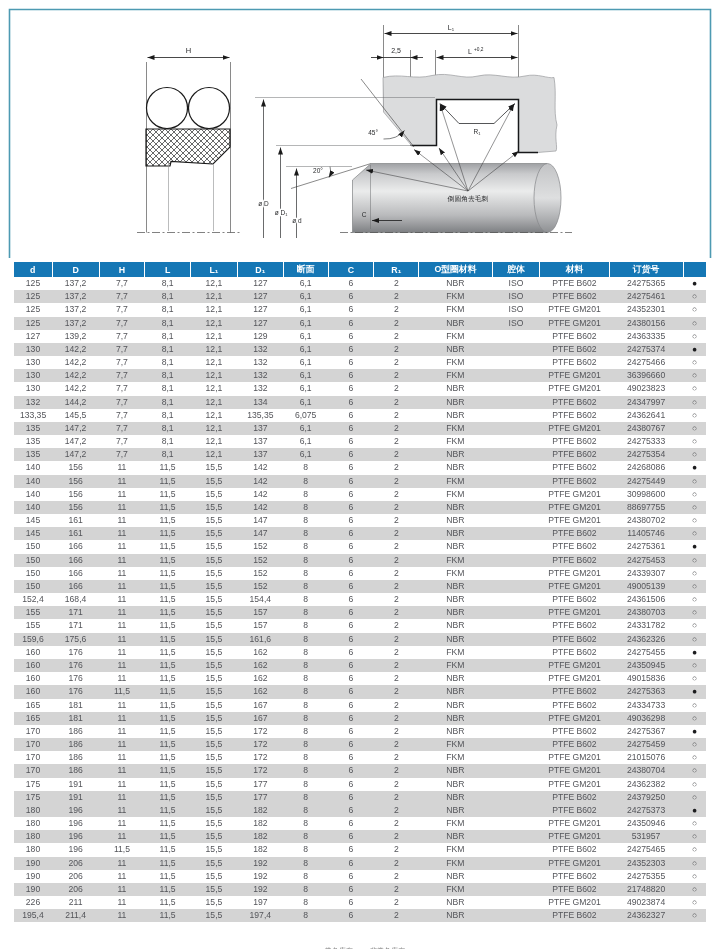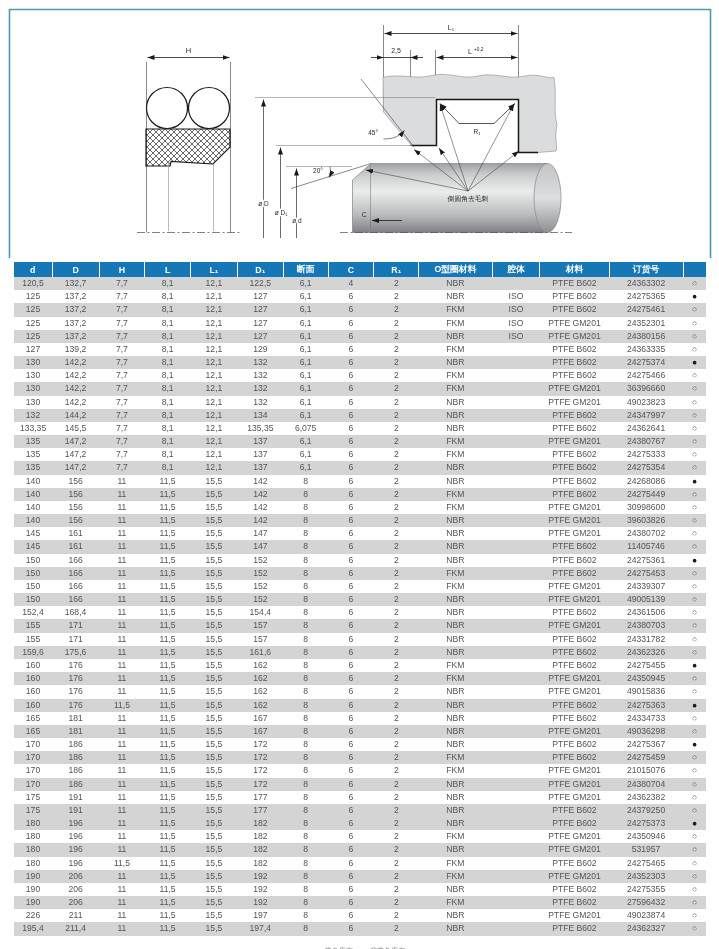--- a/index.html
+++ b/index.html
@@ -170,36 +170,20 @@
           <th>C</th>
           <th>R₁</th>
           <th>O型圈材料</th>
           <th>腔体</th>
           <th>材料</th>
           <th>订货号</th>
           <th></th>
         </tr>
       </thead>
     <tbody>
-        <tr class="g">
-          <td>120,5</td>
-          <td>132,7</td>
-          <td>7,7</td>
-          <td>8,1</td>
-          <td>12,1</td>
-          <td>122,5</td>
-          <td>6,1</td>
-          <td>4</td>
-          <td>2</td>
-          <td>NBR</td>
-          <td></td>
-          <td>PTFE B602</td>
-          <td>24363302</td>
-          <td class="dot">○</td>
-        </tr>
         <tr>
           <td>125</td>
           <td>137,2</td>
           <td>7,7</td>
           <td>8,1</td>
           <td>12,1</td>
           <td>127</td>
           <td>6,1</td>
           <td>6</td>
           <td>2</td>
@@ -471,21 +455,21 @@
           <td>11</td>
           <td>11,5</td>
           <td>15,5</td>
           <td>142</td>
           <td>8</td>
           <td>6</td>
           <td>2</td>
           <td>NBR</td>
           <td></td>
           <td>PTFE GM201</td>
-          <td>39603826</td>
+          <td>88697755</td>
           <td class="dot">○</td>
         </tr>
         <tr>
           <td>145</td>
           <td>161</td>
           <td>11</td>
           <td>11,5</td>
           <td>15,5</td>
           <td>147</td>
           <td>8</td>
@@ -935,21 +919,21 @@
           <td>11</td>
           <td>11,5</td>
           <td>15,5</td>
           <td>192</td>
           <td>8</td>
           <td>6</td>
           <td>2</td>
           <td>FKM</td>
           <td></td>
           <td>PTFE B602</td>
-          <td>27596432</td>
+          <td>21748820</td>
           <td class="dot">○</td>
         </tr>
         <tr>
           <td>226</td>
           <td>211</td>
           <td>11</td>
           <td>11,5</td>
           <td>15,5</td>
           <td>197</td>
           <td>8</td>

